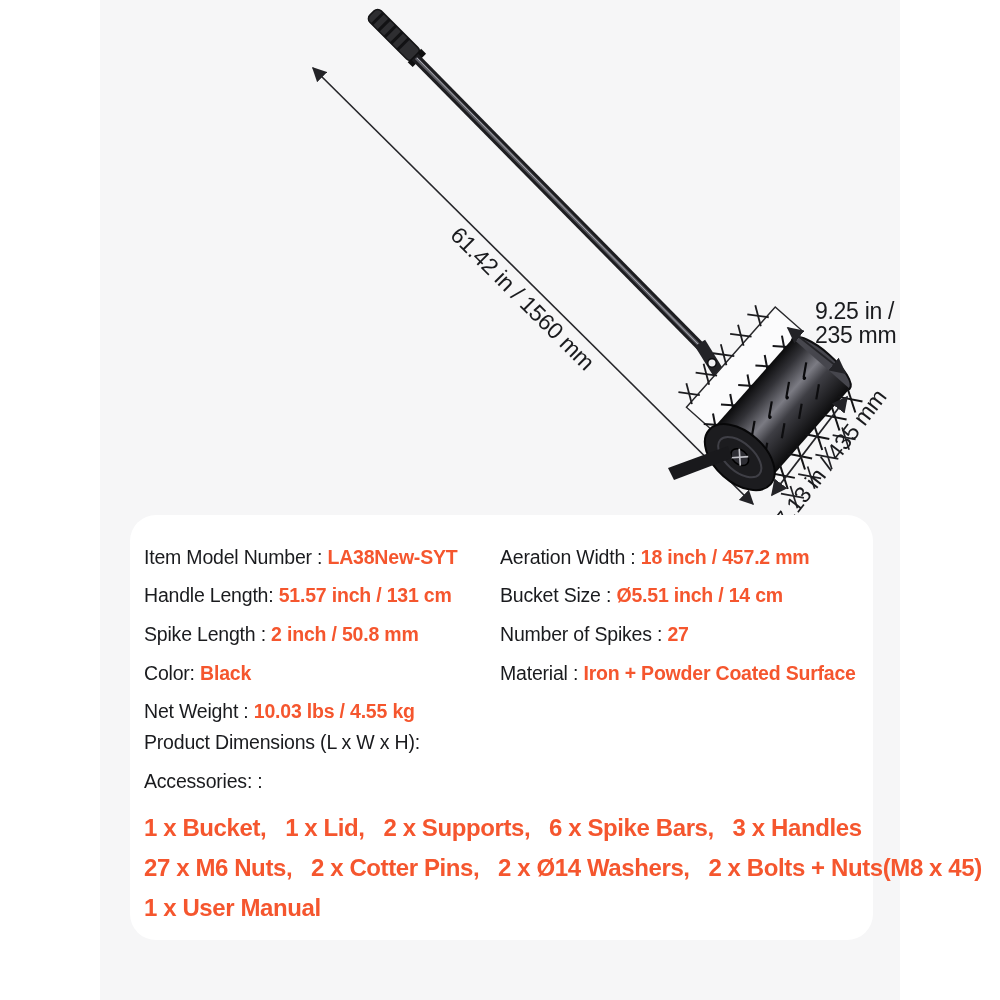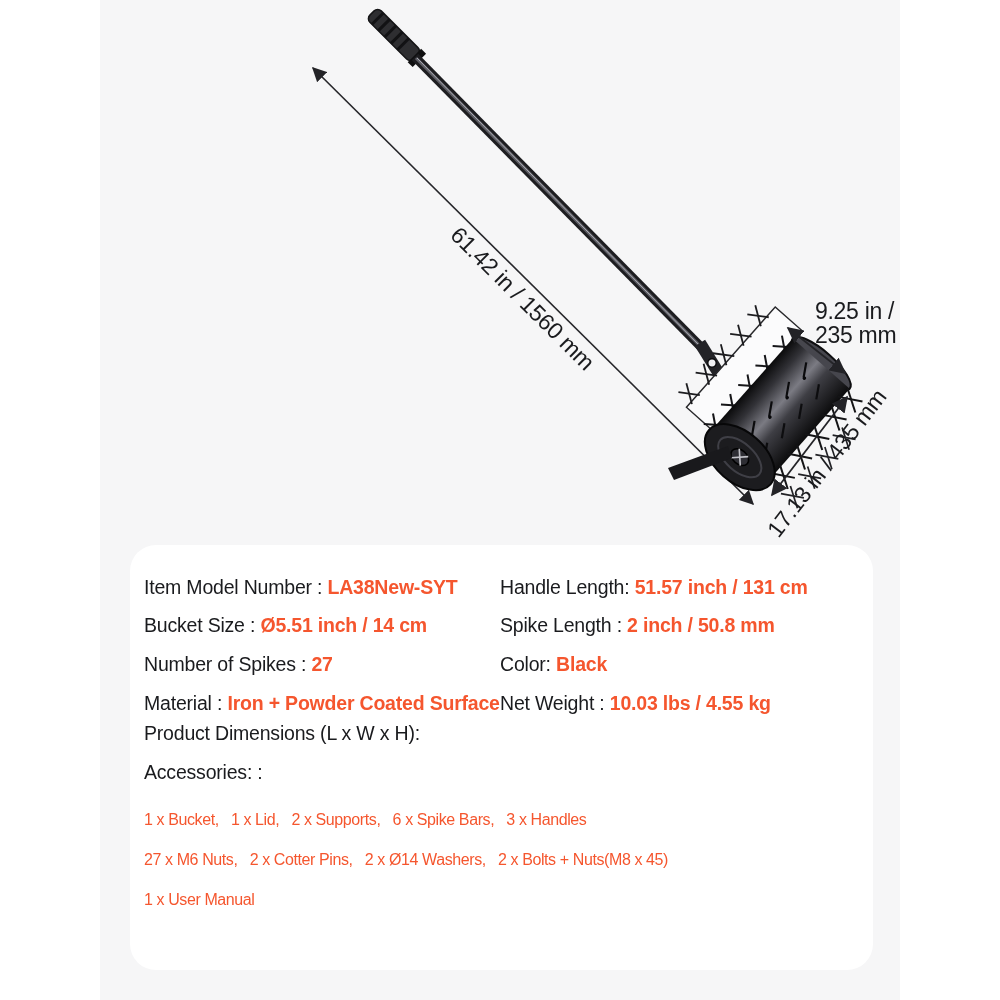--- a/index.html
+++ b/index.html
@@ -19,40 +19,40 @@
   }
   .band{
     position:absolute;left:100px;top:0;width:800px;height:1000px;
     background:var(--band-bg);
   }
   .photo-svg{position:absolute;left:100px;top:0;}
   .dim-text{
     font-size:23px;font-weight:500;fill:var(--text);letter-spacing:-0.3px;
   }
   .spec-panel{
-    position:absolute;left:130px;top:545px;width:743px;height:425px;
+    position:absolute;left:130px;top:515px;width:743px;height:425px;
     background:var(--panel-bg);border-radius:26px;
     padding:23px 10px 0 14px;
   }
   .spec-grid{
     display:grid;grid-template-columns:356px 1fr;
   }
   .cell{
     height:38.6px;display:flex;align-items:center;
     font-size:19.5px;letter-spacing:-0.2px;white-space:pre;
   }
   .row-full{
     height:38.6px;display:flex;
     font-size:19.5px;letter-spacing:-0.2px;white-space:pre;
   }
   .spec-label{color:var(--text);font-weight:500;}
   .spec-value{color:var(--accent);font-weight:700;}
   .acc-line{
     height:40px;display:flex;align-items:center;white-space:pre;
-    font-size:16px;font-weight:400;color:var(--accent);letter-spacing:-0.4px;
+    font-size:24px;font-weight:700;color:var(--accent);letter-spacing:-0.4px;
   }
 </style>
 </head>
 <body>
 
 <div class="band">
   <svg class="photo-svg" width="800" height="545" viewBox="0 0 800 545">
     <defs>
       <marker id="ah" viewBox="0 0 10 10" refX="9" refY="5" markerWidth="9" markerHeight="9" orient="auto-start-reverse">
         <path d="M0,0 L10,5 L0,10 z" fill="#232327"></path>
@@ -183,20 +183,21 @@
     <g>
       <line x1="572" y1="495" x2="647" y2="397" stroke="#232327" stroke-width="1.8" marker-start="url(#ah)" marker-end="url(#ah)"></line>
       <text class="dim-text" text-anchor="middle" transform="translate(633,468) rotate(-52.5)">17.13 in / 435 mm</text>
     </g>
   </svg>
 </div>
 
 <div class="spec-panel">
   <div class="spec-grid">
     <div class="cell"><span class="spec-label">Item Model Number : </span><span class="spec-value">LA38New-SYT</span></div>
+    <div class="cell"><span class="spec-label">Aeration Width : </span><span class="spec-value">18 inch / 457.2 mm</span></div>
 
     <div class="cell"><span class="spec-label">Handle Length: </span><span class="spec-value">51.57 inch / 131 cm</span></div>
     <div class="cell"><span class="spec-label">Bucket Size : </span><span class="spec-value">Ø5.51 inch / 14 cm</span></div>
 
     <div class="cell"><span class="spec-label">Spike Length : </span><span class="spec-value">2 inch / 50.8 mm</span></div>
     <div class="cell"><span class="spec-label">Number of Spikes : </span><span class="spec-value">27</span></div>
 
     <div class="cell"><span class="spec-label">Color: </span><span class="spec-value">Black</span></div>
     <div class="cell"><span class="spec-label">Material : </span><span class="spec-value">Iron + Powder Coated Surface</span></div>
 

